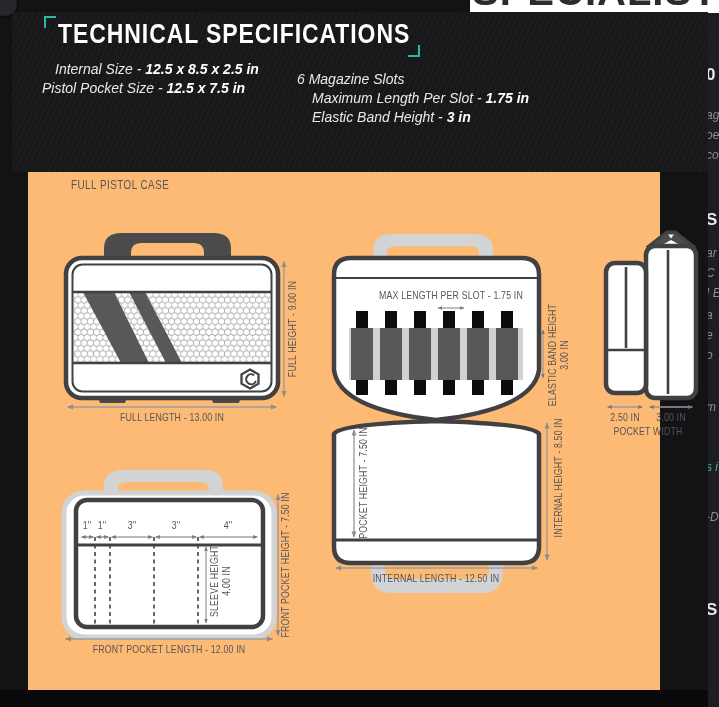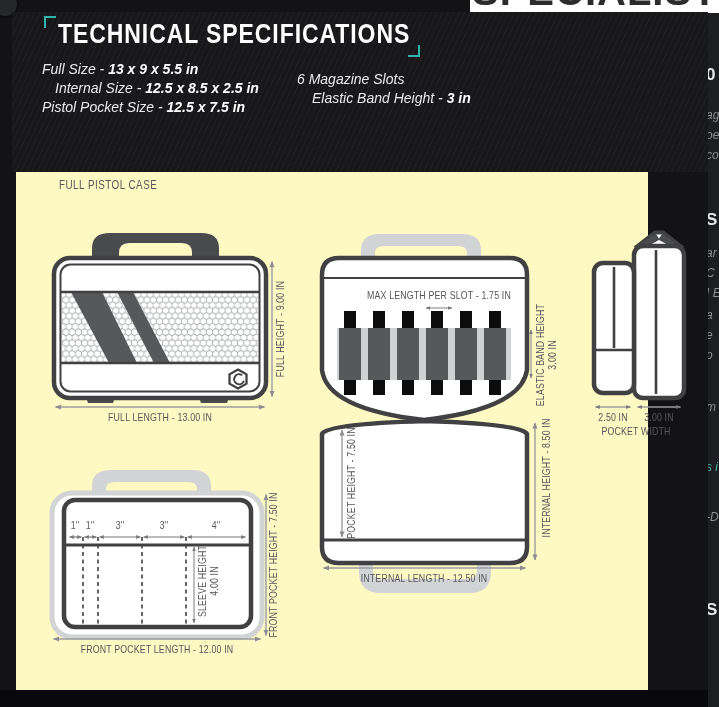--- a/index.html
+++ b/index.html
@@ -25,21 +25,21 @@
   .bracket{position:absolute;width:10px;height:10px;}
   .bracket.tl{left:-14px;top:-3px;border-left:2.5px solid #2fb5a8;border-top:2.5px solid #2fb5a8;}
   .bracket.br{left:350px;top:26px;border-right:2.5px solid #2fb5a8;border-bottom:2.5px solid #2fb5a8;}
   .spec-col{position:absolute;}
   .meas{font:italic bold 15px "Liberation Sans",sans-serif;color:#2fb5a8;margin-bottom:3px;}
   .spec-line{font:italic 14px "Liberation Sans",sans-serif;color:#e9e9e9;line-height:19px;white-space:nowrap;}
   .spec-line .v{font-weight:bold;color:#ffffff;}
   .ind1{padding-left:13px;text-align:center;}
   .ind2{padding-left:15px;}
 
-  .card-body{position:absolute;left:4px;top:160px;width:632px;height:518px;background:#fef9c3;}
+  .card-body{position:absolute;left:16px;top:160px;width:632px;height:518px;background:#fdba74;}
   .section-label{position:absolute;left:43px;top:6px;font:12px "Liberation Sans",sans-serif;color:#57585a;
       letter-spacing:.6px;transform:scaleX(.82);transform-origin:left center;white-space:nowrap;}
   svg.art{position:absolute;left:0;top:0;}
 
   
   .dim{position:absolute;font:11px "Liberation Sans",sans-serif;color:#55565a;letter-spacing:.2px;
       white-space:nowrap;transform:translate(-50%,-50%) scaleX(.8);text-align:center;line-height:11.5px;}
   .dim.rot{transform:translate(-50%,-50%) rotate(-90deg) scaleX(.8);}
 </style>
 </head>
@@ -73,27 +73,27 @@
   <div class="card">
 
     <div class="card-header">
       <div class="title-wrap">
         <span class="bracket tl"></span>
         <h1>TECHNICAL SPECIFICATIONS</h1>
         <span class="bracket br"></span>
       </div>
 
       <div class="spec-col" style="left:30px;top:48px">
-        <div class="spec-line"><span>Full Size - </span><span class="v">13 x 9 x 5.5 in</span></div>
         <div class="spec-line ind1"><span>Internal Size - </span><span class="v">12.5 x 8.5 x 2.5 in</span></div>
         <div class="spec-line"><span>Pistol Pocket Size - </span><span class="v">12.5 x 7.5 in</span></div>
       </div>
 
       <div class="spec-col" style="left:285px;top:58px">
         <div class="spec-line">6 Magazine Slots</div>
+        <div class="spec-line ind2"><span>Maximum Length Per Slot - </span><span class="v">1.75 in</span></div>
         <div class="spec-line ind2"><span>Elastic Band Height - </span><span class="v">3 in</span></div>
       </div>
     </div>
 
     <div class="card-body">
       <div class="section-label">FULL PISTOL CASE</div>
 
       <svg class="art" width="696" height="518" viewBox="0 0 696 518">
         <defs>
           <marker id="ah" markerWidth="7" markerHeight="6" refX="5.6" refY="3" orient="auto-start-reverse" markerUnits="userSpaceOnUse">

